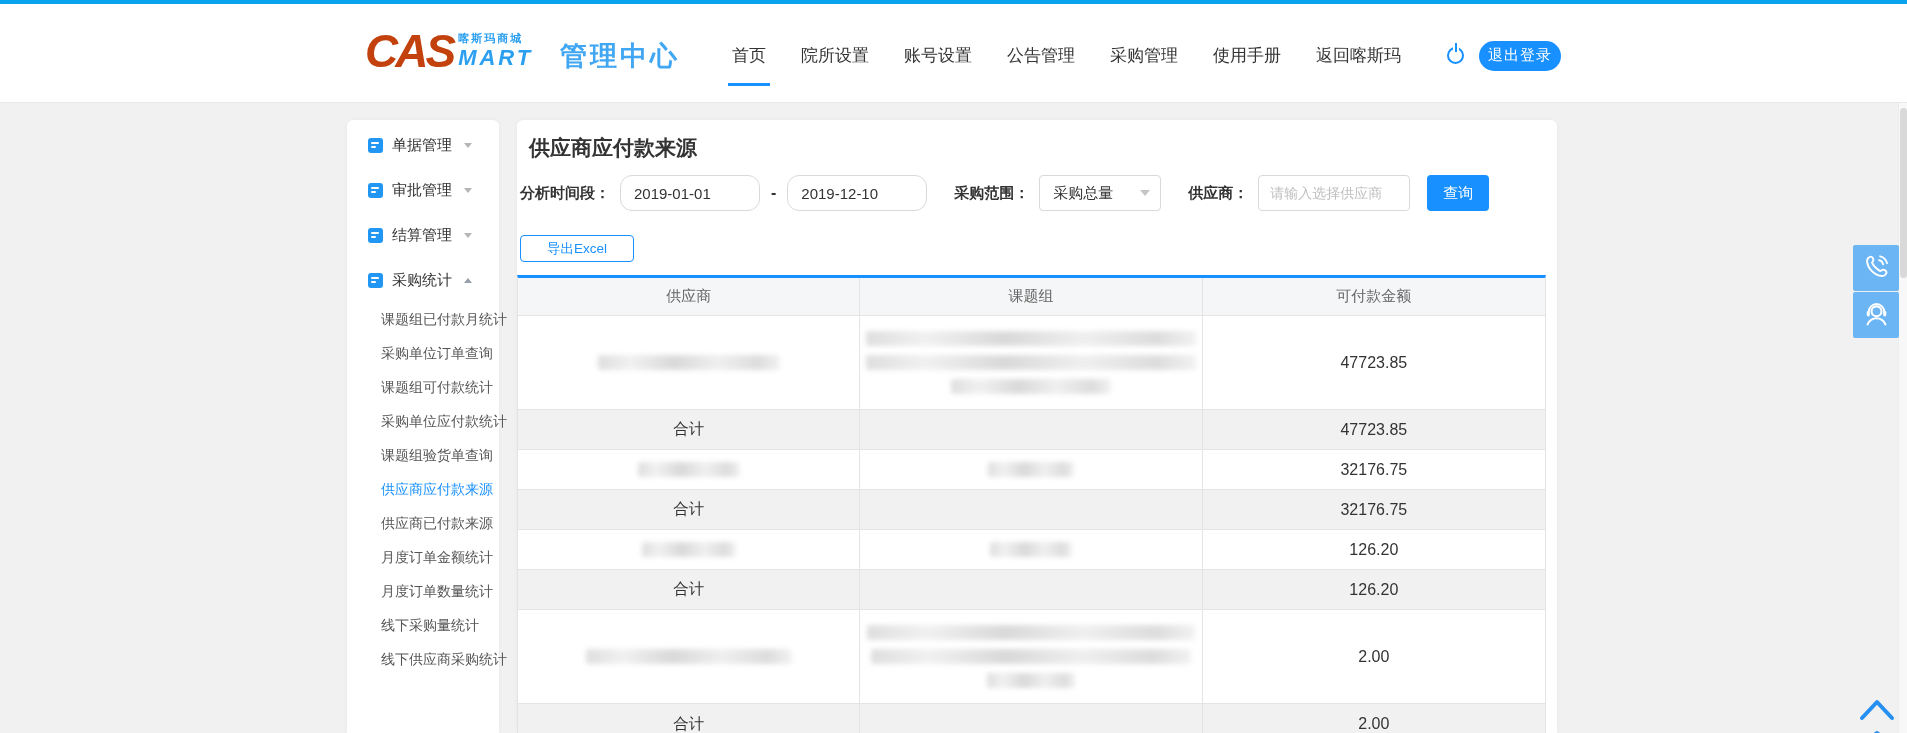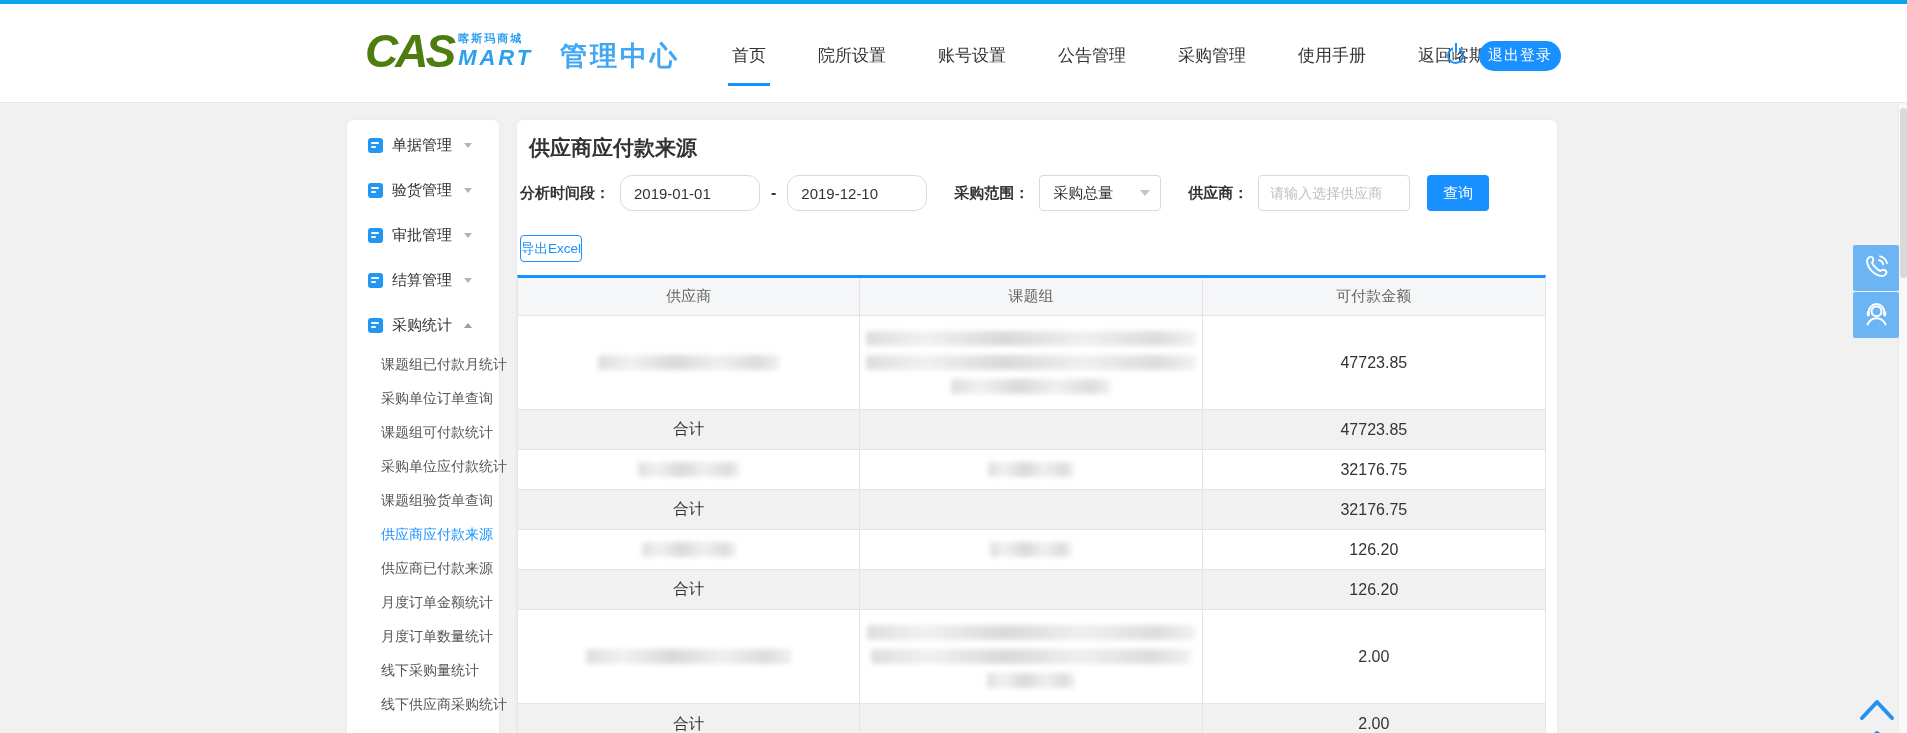--- a/index.html
+++ b/index.html
@@ -4,26 +4,26 @@
 <style>
   * { margin:0; padding:0; box-sizing:border-box; }
   html,body { width:1907px; height:733px; }
   body { font-family:"Liberation Sans","DejaVu Sans",sans-serif; background:#f1f1f1; overflow:hidden; }
   .page { position:relative; width:1907px; height:733px; background:#f1f1f1; overflow:hidden; }
 
   
   header { position:absolute; top:0; left:0; right:0; height:103px; background:#fff;
            border-top:4px solid #0aa3ee; border-bottom:1px solid #e8e8e8; z-index:5; }
   .logo { position:absolute; left:365px; top:24px; display:flex; align-items:center; cursor:pointer; }
-  .logo-cas { font-size:46px; font-weight:bold; font-style:italic; color:#4d7c0f; letter-spacing:-3px; line-height:1; }
+  .logo-cas { font-size:46px; font-weight:bold; font-style:italic; color:#c2410c; letter-spacing:-3px; line-height:1; }
   .logo-right { display:flex; flex-direction:column; margin-left:5px; line-height:1; }
   .logo-cn { font-size:11px; color:#2b9ff0; font-weight:bold; letter-spacing:2px; }
   .logo-mart { font-size:22px; color:#2b9ff0; font-weight:bold; font-style:italic; letter-spacing:3px; margin-top:3px; }
   .portal-title { position:absolute; left:560px; top:34px; font-size:27px; color:#41a7f3; font-weight:bold; letter-spacing:3px; }
-  nav { position:absolute; left:730px; top:0; height:103px; display:flex; align-items:center; gap:48px; }
+  nav { position:absolute; left:730px; top:0; height:103px; display:flex; align-items:center; gap:31px; }
   .nav-item { font-size:17px; color:#333; cursor:pointer; position:relative; padding:10px 2px; white-space:nowrap; }
   .nav-item.active::after { content:""; position:absolute; left:-2px; right:-2px; bottom:-9px; height:3px; background:#1890ff; }
   .header-right { position:absolute; left:1447px; top:0; height:103px; display:flex; align-items:center; gap:15px; }
   .power-icon { width:17px; height:17px; border:2px solid #1890ff; border-radius:50%; position:relative; cursor:pointer; flex:none; }
   .power-icon::before { content:""; position:absolute; left:50%; top:-6px; transform:translateX(-50%);
                         width:2px; height:9px; background:#1890ff; border-left:2px solid #fff; border-right:2px solid #fff; }
   .logout { width:82px; height:30px; border:none; border-radius:16px; background:#1890ff; color:#fff;
             font-size:15px; cursor:pointer; font-family:inherit; letter-spacing:1px; }
 
   
@@ -52,21 +52,21 @@
   .select { width:122px; height:36px; border:1px solid #d9d9d9; border-radius:4px; display:flex; align-items:center;
             padding:0 10px 0 13px; cursor:pointer; }
   .select span { font-size:15px; color:#333; }
   .caret-down { margin-left:auto; width:0; height:0; border-left:5px solid transparent; border-right:5px solid transparent;
                 border-top:6px solid #c5c5c5; }
   .supplier-input { width:152px; height:36px; border:1px solid #d9d9d9; border-radius:4px; padding:0 11px;
                     font-size:14px; color:#0c4a6e; font-family:inherit; outline:none; }
   .supplier-input::placeholder { color:#bfbfbf; }
   .search-btn { margin-left:17px; width:62px; height:36px; border:none; border-radius:4px; background:#1890ff;
                 color:#fff; font-size:15px; cursor:pointer; font-family:inherit; }
-  .export-btn { margin:24px 0 0 3px; height:27px; padding:0 0; background:#fff; border:1px solid #1890ff;
+  .export-btn { margin:24px 0 0 3px; height:27px; padding:0 26px; background:#fff; border:1px solid #1890ff;
                 border-radius:4px; color:#1890ff; font-size:13.5px; cursor:pointer; font-family:inherit; }
 
   
   .table { width:1029px; margin-top:13px; border-top:3px solid #1890ff;
            border-left:1px solid #e4e4e4; border-right:1px solid #e4e4e4; }
   .tr { display:grid; grid-template-columns:1fr 1fr 1fr; border-bottom:1px solid #e4e4e4; }
   .td, .th { display:flex; align-items:center; justify-content:center; border-right:1px solid #e4e4e4; }
   .td:last-child, .th:last-child { border-right:none; }
   .thead-row { height:38px; background:#f5f6f7; }
   .th { font-size:15px; color:#666; }
@@ -121,25 +121,20 @@
   </header>
 
   <aside id="sidebar">
       <div class="group">
         <span class="doc-icon"></span>
         <span class="group-label">单据管理</span>
         <i class="caret"></i>
       </div>
       <div class="group">
         <span class="doc-icon"></span>
-        <span class="group-label">验货管理</span>
-        <i class="caret"></i>
-      </div>
-      <div class="group">
-        <span class="doc-icon"></span>
         <span class="group-label">审批管理</span>
         <i class="caret"></i>
       </div>
       <div class="group">
         <span class="doc-icon"></span>
         <span class="group-label">结算管理</span>
         <i class="caret"></i>
       </div>
       <div class="group expanded">
         <span class="doc-icon"></span>

